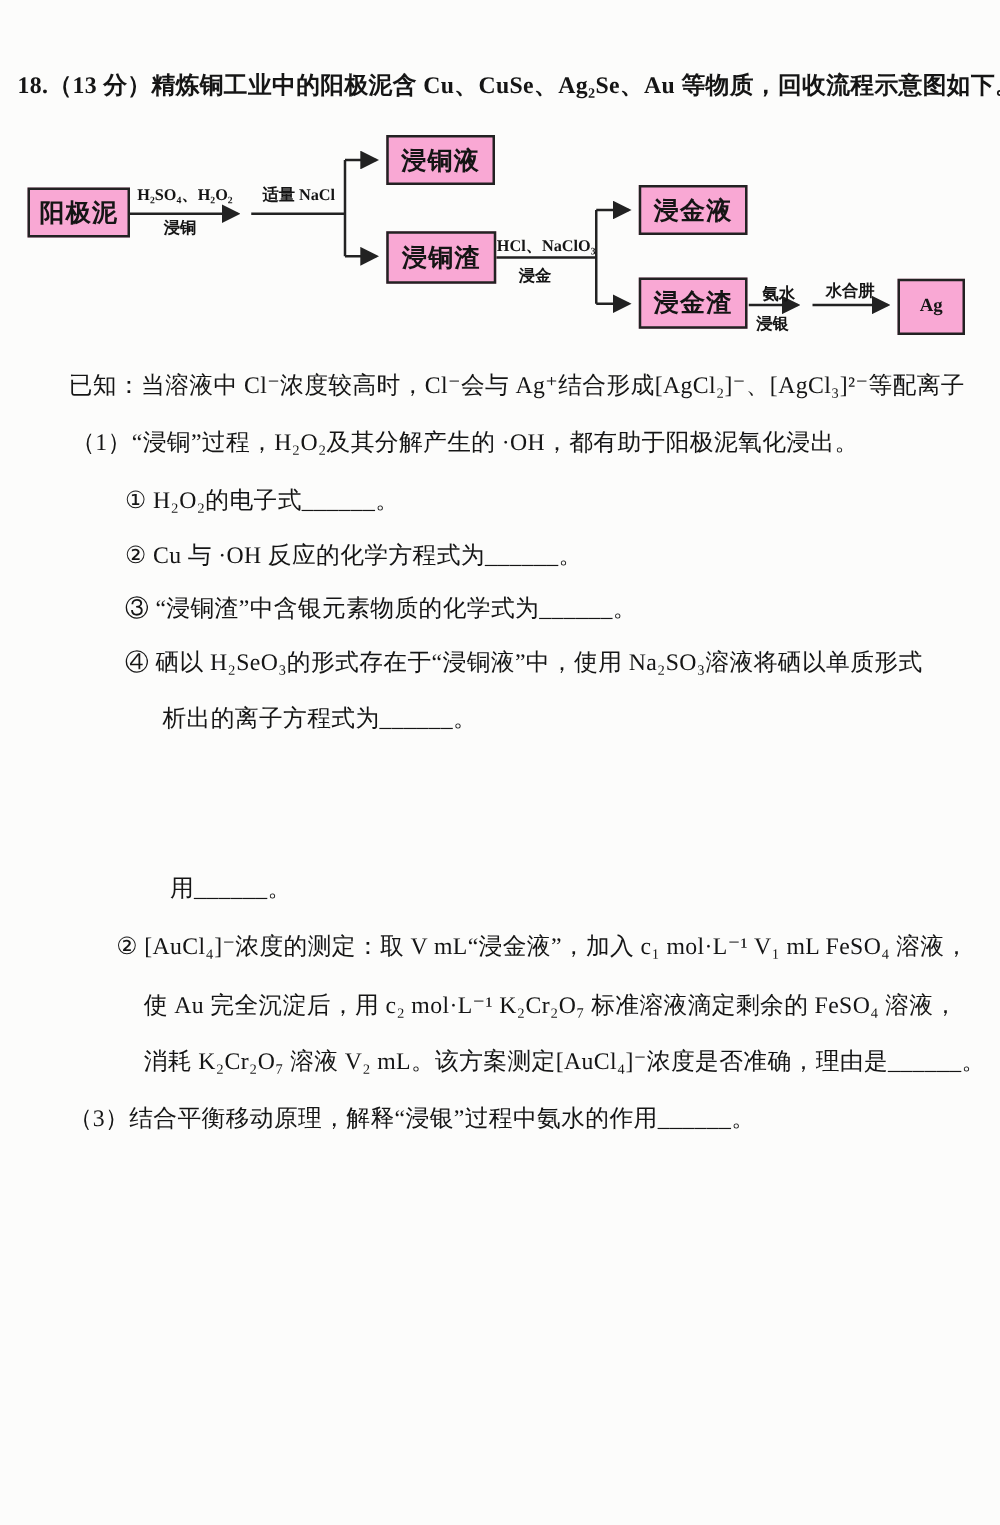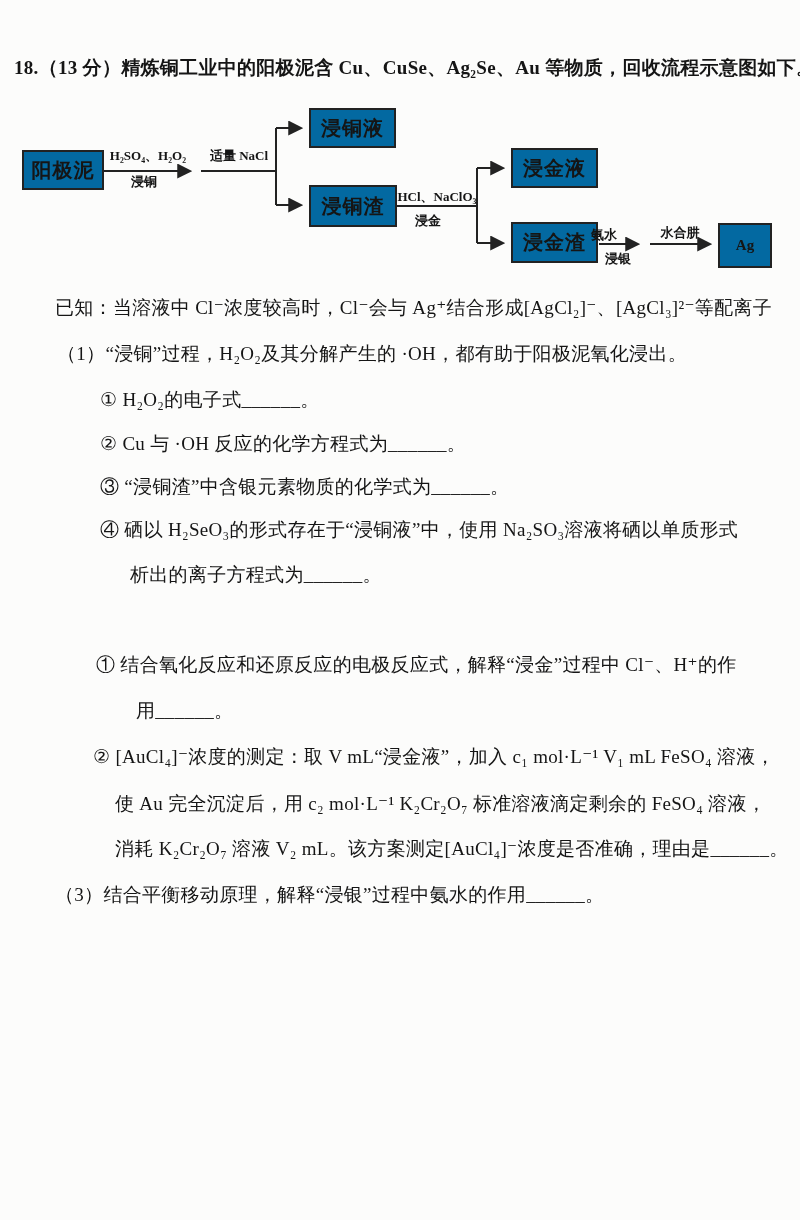--- a/index.html
+++ b/index.html
@@ -18,21 +18,21 @@
     white-space:nowrap;
     letter-spacing:0.3px;
   }
   .title { font-size:19px; font-weight:600; }
   
   .diagram { position:absolute; left:0; top:0; width:800px; height:290px; }
   .diagram svg { position:absolute; left:0; top:0; }
   .fbox {
     position:absolute;
     border:2px solid #222;
-    background:#0369a1;
+    background:#f9a8d4;
     display:flex; align-items:center; justify-content:center;
     font-size:20px; font-weight:600;
     letter-spacing:1px;
     box-sizing:border-box;
   }
   .fbox.ag { font-size:15px; letter-spacing:0; font-weight:700; }
   .alabel {
     position:absolute;
     font-size:13px; font-weight:600;
     text-align:center;
@@ -78,35 +78,34 @@
     <div class="fbox" style="left:309px; top:185px; width:88px; height:42px;">浸铜渣</div>
     <div class="fbox" style="left:511px; top:148px; width:87px; height:40px;text-align:center;">浸金液</div>
     <div class="fbox" style="left:511px; top:222px; width:87px; height:41px;">浸金渣</div>
     <div class="fbox ag" style="left:718px; top:223px; width:54px; height:45px;">Ag</div>
 
     <div class="alabel" style="left:100px; top:147px; width:96px;">H₂SO₄、H₂O₂</div>
     <div class="alabel" style="left:112px; top:173px; width:64px;">浸铜</div>
     <div class="alabel" style="left:200px; top:147px; width:78px;">适量 NaCl</div>
     <div class="alabel" style="left:394px; top:188px; width:86px;">HCl、NaClO₃</div>
     <div class="alabel" style="left:404px; top:212px; width:48px;">浸金</div>
-    <div class="alabel" style="left:586px; top:226px; width:36px;">氨水</div>
+    <div class="alabel" style="left:600px; top:226px; width:36px;text-align:right;">氨水</div>
     <div class="alabel" style="left:600px; top:250px; width:36px;">浸银</div>
     <div class="alabel" style="left:653px; top:224px; width:54px;">水合肼</div>
   </div>
 
   <div class="line" style="left:55px; top:295px;">已知：当溶液中 Cl⁻浓度较高时，Cl⁻会与 Ag⁺结合形成[AgCl₂]⁻、[AgCl₃]²⁻等配离子</div>
 
   <div class="line" style="left:57px; top:341px;">（1）“浸铜”过程，H₂O₂及其分解产生的 ·OH，都有助于阳极泥氧化浸出。</div>
   <div class="line" style="left:100px; top:387px;">① H₂O₂的电子式______。</div>
   <div class="line" style="left:100px; top:431px;">② Cu 与 ·OH 反应的化学方程式为______。</div>
   <div class="line" style="left:100px; top:474px;">③ “浸铜渣”中含银元素物质的化学式为______。</div>
   <div class="line" style="left:100px; top:517px;">④ 硒以 H₂SeO₃的形式存在于“浸铜液”中，使用 Na₂SO₃溶液将硒以单质形式</div>
   <div class="line" style="left:130px; top:562px;">析出的离子方程式为______。</div>
 
-  <div class="line" style="left:96px; top:652px;">① 结合氧化反应和还原反应的电极反应式，解释“浸金”过程中 Cl⁻、H⁺的作</div>
   <div class="line" style="left:136px; top:698px;">用______。</div>
   <div class="line" style="left:93px; top:744px;">② [AuCl₄]⁻浓度的测定：取 V mL“浸金液”，加入 c₁ mol·L⁻¹ V₁ mL FeSO₄ 溶液，</div>
   <div class="line" style="left:115px; top:791px;">使 Au 完全沉淀后，用 c₂ mol·L⁻¹ K₂Cr₂O₇ 标准溶液滴定剩余的 FeSO₄ 溶液，</div>
   <div class="line" style="left:115px; top:836px;">消耗 K₂Cr₂O₇ 溶液 V₂ mL。该方案测定[AuCl₄]⁻浓度是否准确，理由是______。</div>
 
   <div class="line" style="left:55px; top:882px;">（3）结合平衡移动原理，解释“浸银”过程中氨水的作用______。</div>
 
 </div>
 
 </body></html>

